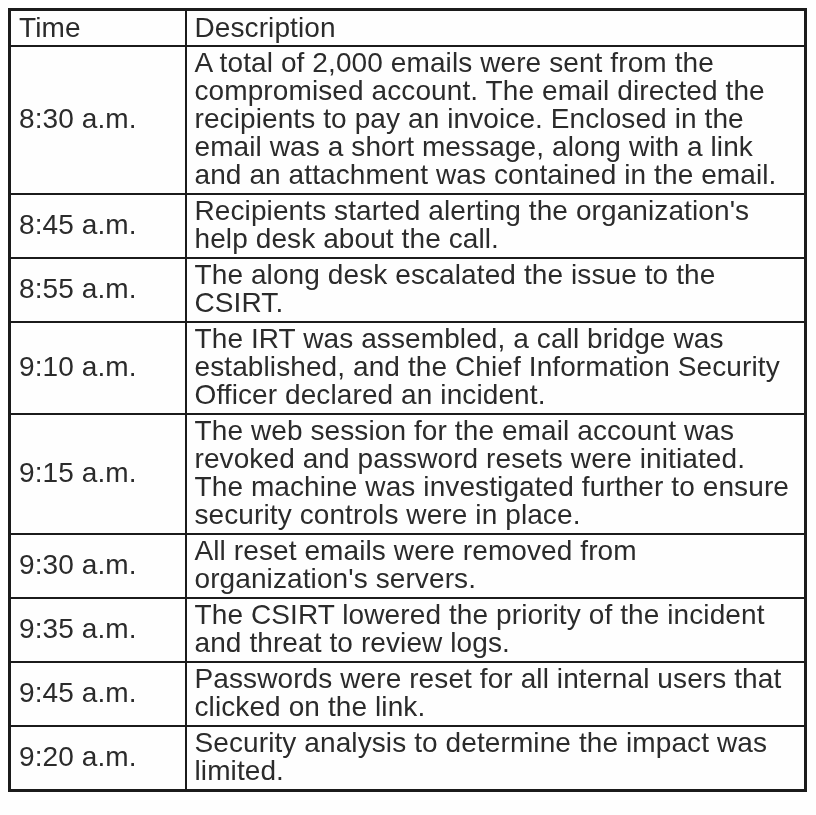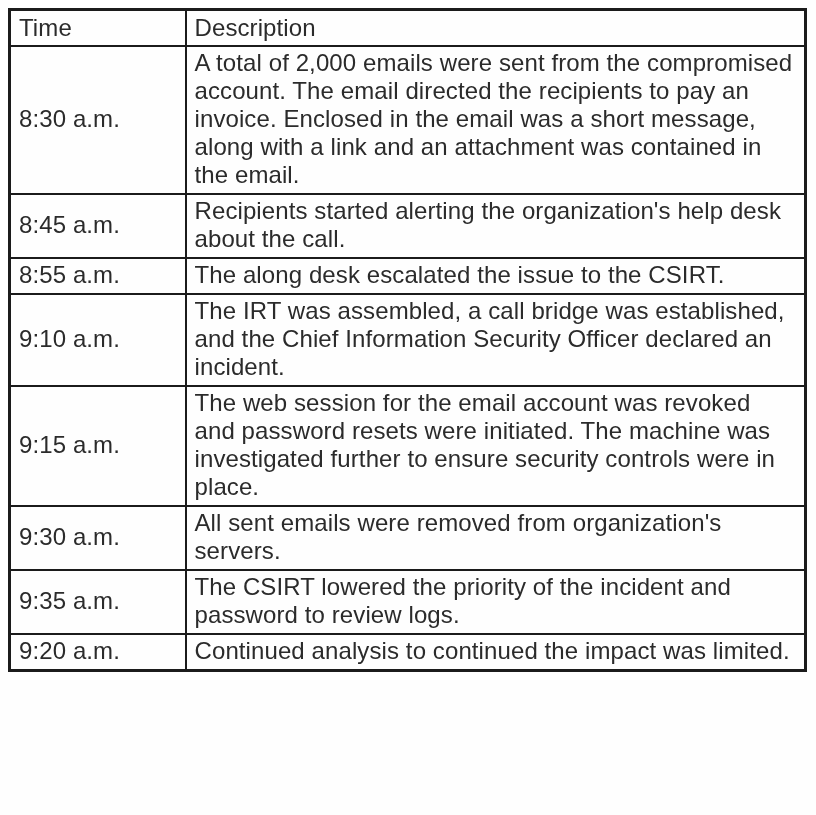--- a/index.html
+++ b/index.html
@@ -22,21 +22,21 @@
     width: 799px;
     border-collapse: collapse;
     table-layout: fixed;
     border: 3px solid #1b1b1b;
   }
   table.timeline col.col-time { width: 176px; }
   table.timeline th,
   table.timeline td {
     border: 2px solid #1b1b1b;
     padding: 2px 8px 4px 8px;
-    font-size: 24px;
+    font-size: 28px;
     line-height: 28px;
     font-weight: 400;
     color: #2b2b2b;
     text-align: left;
     letter-spacing: 0.1px;
   }
   table.timeline th {
     padding-top: 3px;
     padding-bottom: 3px;
   }
@@ -80,25 +80,29 @@
         <tr>
     <td class="time-cell">9:10 a.m.</td>
     <td class="description-cell">The IRT was assembled, a call bridge was established, and the Chief Information Security Officer declared an incident.</td>
   </tr>
         <tr>
     <td class="time-cell">9:15 a.m.</td>
     <td class="description-cell">The web session for the email account was revoked and password resets were initiated. The machine was investigated further to ensure security controls were in place.</td>
   </tr>
         <tr>
     <td class="time-cell">9:30 a.m.</td>
-    <td class="description-cell">All sent emails were removed from organization's servers.</td>
+    <td class="description-cell">All reset emails were removed from organization's servers.</td>
   </tr>
         <tr>
     <td class="time-cell">9:35 a.m.</td>
-    <td class="description-cell">The CSIRT lowered the priority of the incident and password to review logs.</td>
+    <td class="description-cell">The CSIRT lowered the priority of the incident and threat to review logs.</td>
+  </tr>
+        <tr>
+    <td class="time-cell">9:45 a.m.</td>
+    <td class="description-cell">Passwords were reset for all internal users that clicked on the link.</td>
   </tr>
         <tr>
     <td class="time-cell">9:20 a.m.</td>
-    <td class="description-cell">Continued analysis to continued the impact was limited.</td>
+    <td class="description-cell">Security analysis to determine the impact was limited.</td>
   </tr>
       </tbody>
   </table>
 </div>
 
 </body></html>

